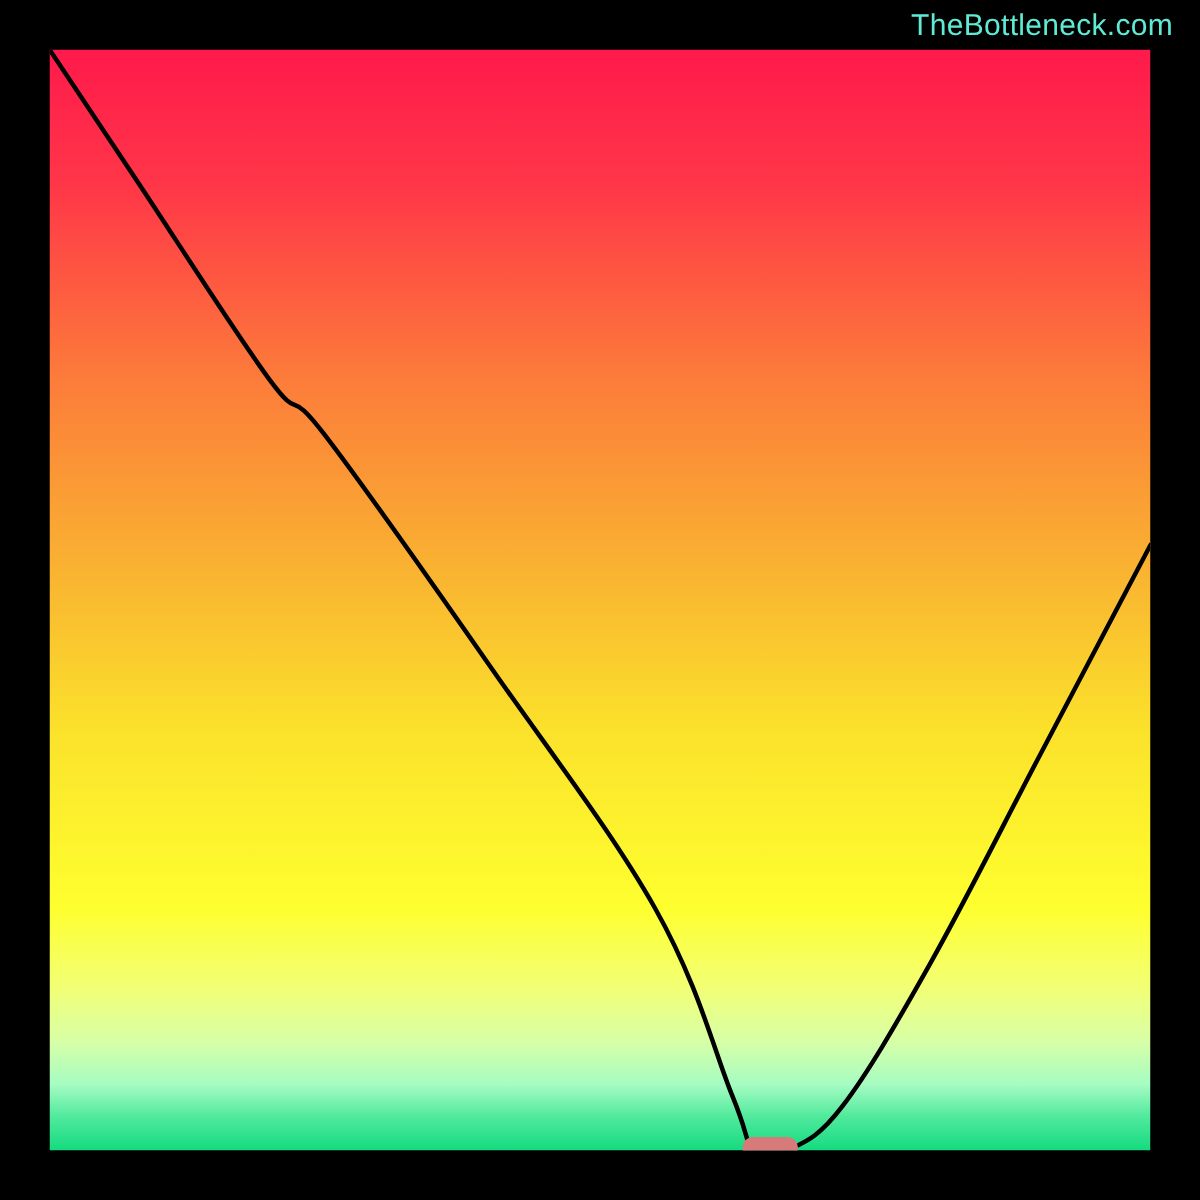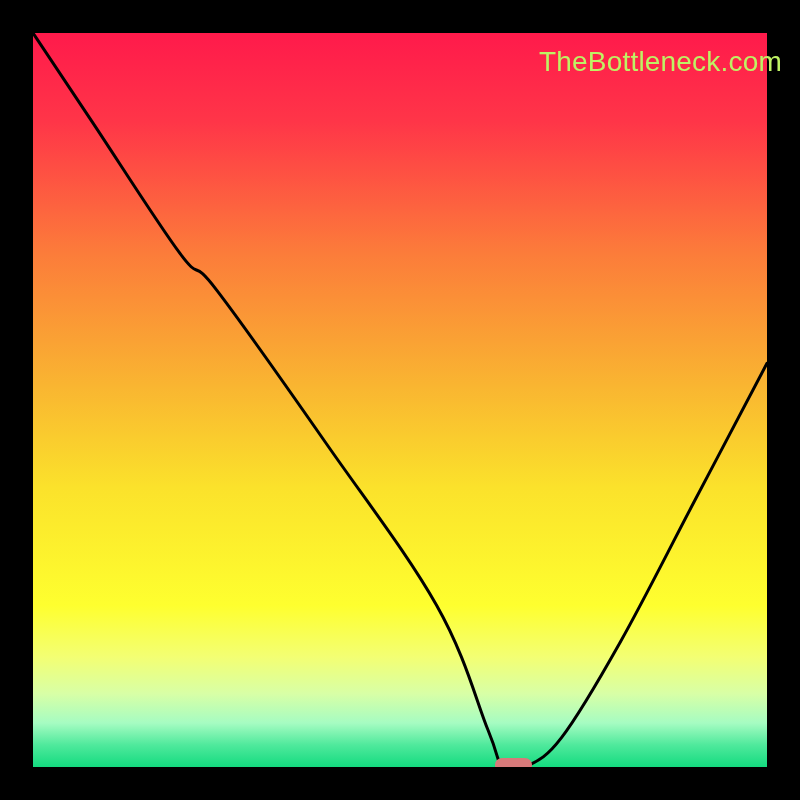--- a/index.html
+++ b/index.html
@@ -43,25 +43,24 @@
   .marker {
     position: absolute;
     background: #d77a7a;
     border-radius: 999px;
   }
   .watermark {
     position: absolute;
     top: 6px;
     right: 18px;
     font-family: Arial, Helvetica, sans-serif;
-    font-size: 28px;
-    color: #bef264;
+    font-size: 20px;
+    color: #5eead4;
     font-weight: 500;
     letter-spacing: 0.2px;
-    margin-top: 40px;
   }
 </style>
 </head>
 <body>
 
 <div class="frame">
 
   <div class="plot-area">
     <div class="gradient" style="background: linear-gradient(rgb(255, 26, 75) 0%, rgb(255, 53, 72) 12%, rgb(252, 124, 58) 30%, rgb(249, 181, 49) 48%, rgb(251, 226, 43) 62%, rgb(254, 255, 47) 78%, rgb(243, 255, 115) 85%, rgb(216, 255, 166) 90%, rgb(166, 252, 194) 94%, rgb(79, 233, 156) 97%, rgb(20, 219, 127) 100%);"></div>
     <svg class="curve-svg" viewBox="0 0 734 734" preserveAspectRatio="none">

